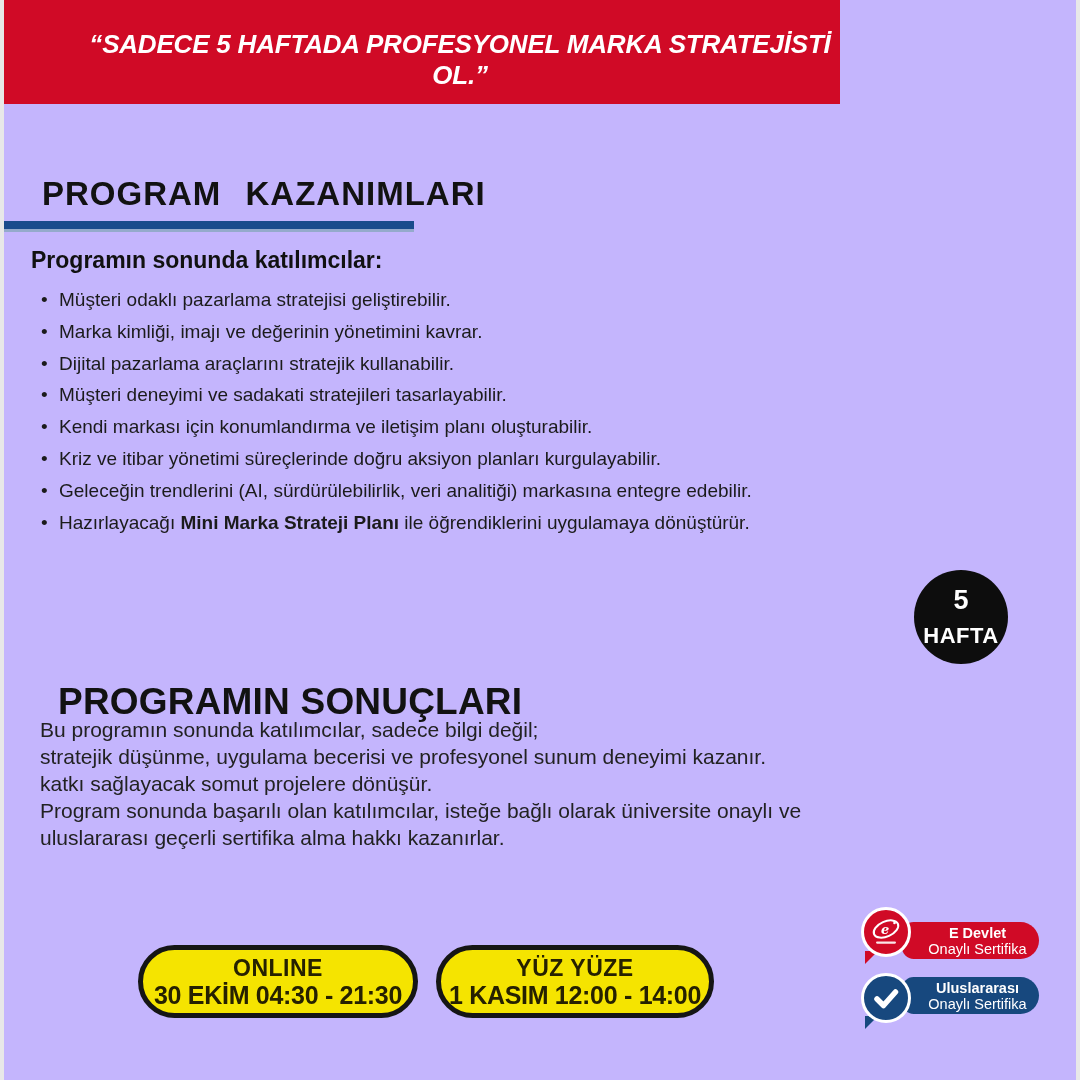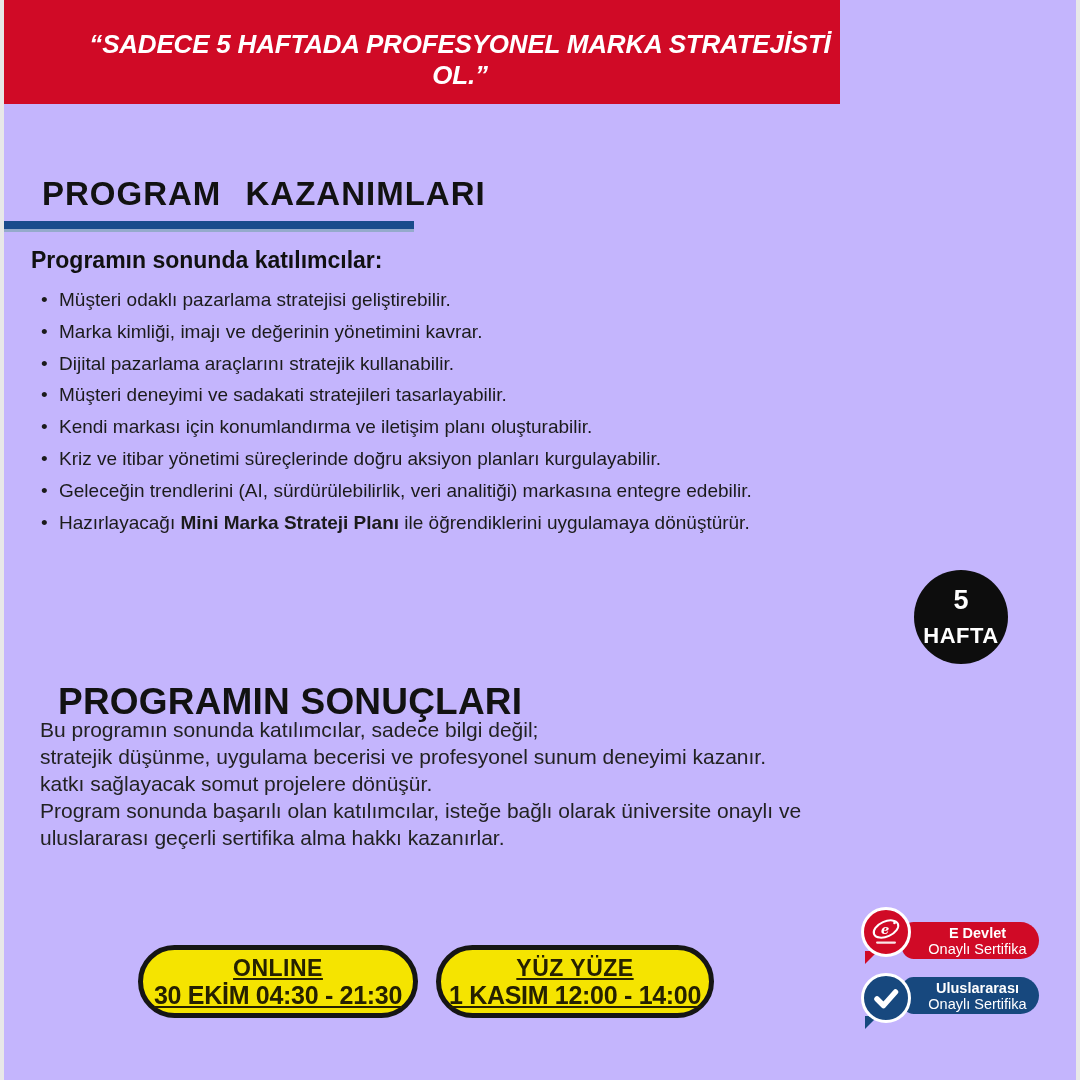--- a/index.html
+++ b/index.html
@@ -49,21 +49,21 @@
   .paragraph{
     position:absolute;left:36px;top:717px;color:#222222;
     font-size:21px;line-height:26.9px;
   }
   .paragraph div{white-space:nowrap;}
   
   .session{
     position:absolute;top:945px;height:73px;background:#F5E400;
     border:5px solid #151515;border-radius:40px;box-sizing:border-box;
     display:flex;flex-direction:column;align-items:center;justify-content:center;
-    color:#262100;text-align:center;text-decoration:underline;
+    color:#262100;text-align:center;
   }
   .session-online{left:134px;width:280px;}
   .session-yuzyuze{left:432px;width:278px;text-align:right;}
   .session .mode{font-size:23px;font-weight:700;line-height:26px;letter-spacing:0.5px;white-space:nowrap;}
   .session .schedule{font-size:25px;font-weight:700;line-height:28px;letter-spacing:-0.3px;white-space:nowrap;}
   
   .badge-pill{
     position:absolute;left:898px;width:137px;height:37px;
     border-radius:12px 19px 19px 12px;color:#ffffff;box-sizing:border-box;
     display:flex;flex-direction:column;align-items:center;justify-content:center;

